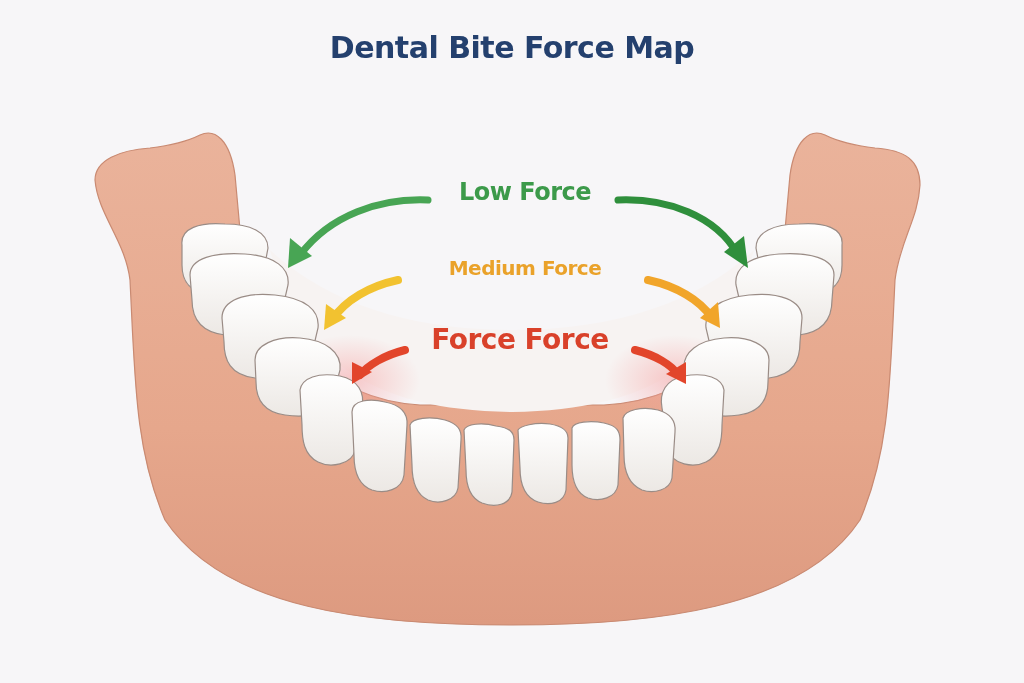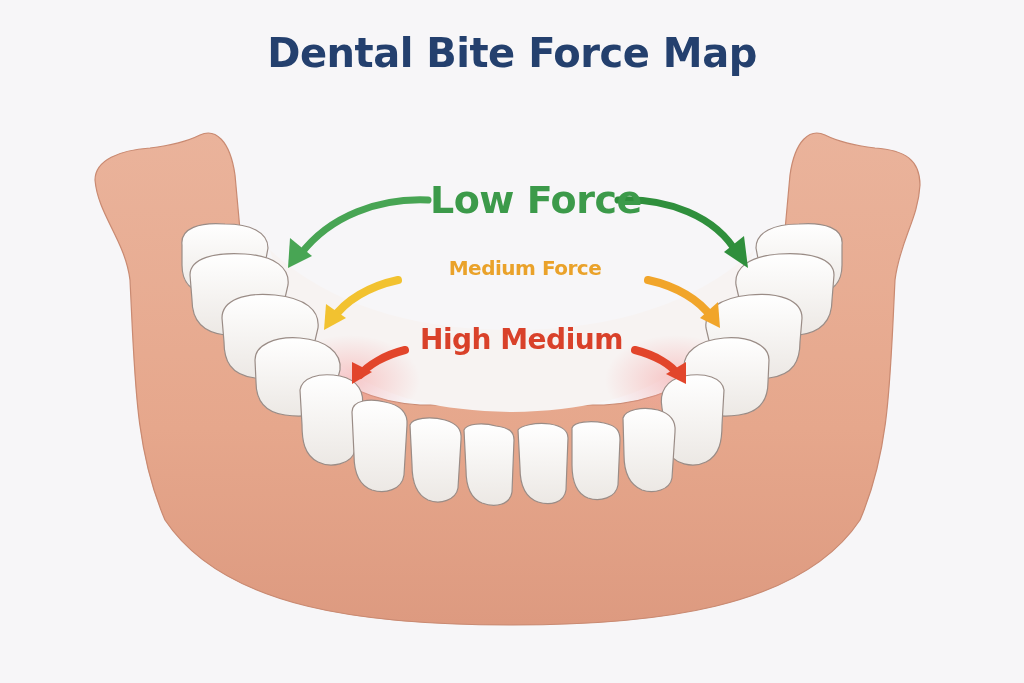--- a/index.html
+++ b/index.html
@@ -1,20 +1,20 @@
 <!DOCTYPE html>
 <html><head>
 <meta charset="utf-8">
 <style>
   html,body{margin:0;padding:0;background:#f7f6f8;}
   body{width:1024px;height:683px;position:relative;overflow:hidden;font-family:"DejaVu Sans","Liberation Sans",sans-serif;}
-  .title{position:absolute;left:0;top:30px;width:1024px;text-align:center;font-size:40px;font-weight:bold;color:#24406e;letter-spacing:-0.5px;}
+  .title{position:absolute;left:0;top:30px;width:1024px;text-align:center;font-size:30px;font-weight:bold;color:#24406e;letter-spacing:-0.5px;}
   svg.scene{position:absolute;left:0;top:0;}
   .lbl{position:absolute;font-weight:bold;text-align:center;white-space:nowrap;letter-spacing:-0.5px;}
-  .low{left:430px;top:178px;width:190px;font-size:38px;color:#3c9a4a;}
+  .low{left:430px;top:178px;width:190px;font-size:24px;color:#3c9a4a;}
   .med{left:405px;top:256px;width:240px;font-size:20px;color:#eaa22a;}
   .high{left:420px;top:323px;width:200px;font-size:28px;color:#d9412a;}
 </style>
 </head>
 <body>
 
 <svg class="scene" width="1024" height="683" viewBox="0 0 1024 683">
   <defs>
     <linearGradient id="gum" x1="0" y1="0" x2="0" y2="1">
       <stop offset="0" stop-color="#eab39b"></stop>
@@ -76,13 +76,13 @@
     <path d="M405,350 C385,355 368,365 360,375" stroke="#e2452b" stroke-width="8"></path>
     <polygon points="352,384 352,362 372,372" fill="#e2452b"></polygon>
     <path d="M635,350 C655,355 672,365 678,375" stroke="#e2452b" stroke-width="8"></path>
     <polygon points="686,384 666,374 686,362" fill="#e2452b"></polygon>
   </g>
 </svg>
 
 <div class="title">Dental Bite Force Map</div>
 <div class="lbl low">Low Force</div>
 <div class="lbl med">Medium Force</div>
-<div class="lbl high">High Medium</div>
+<div class="lbl high">Force Force</div>
 
 </body></html>

